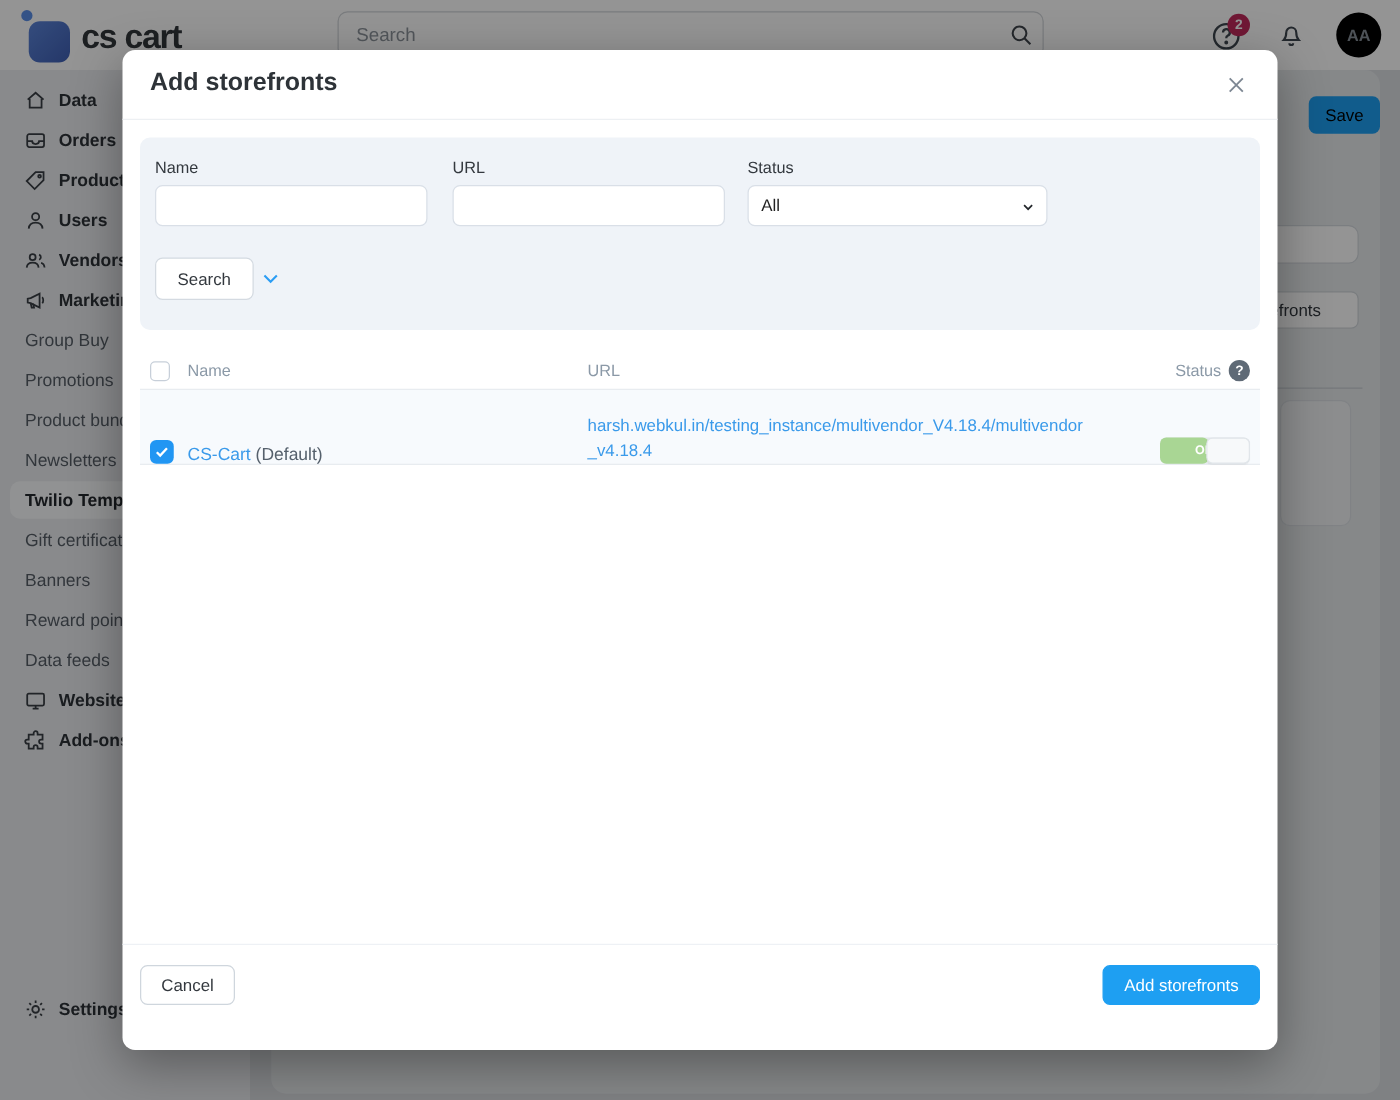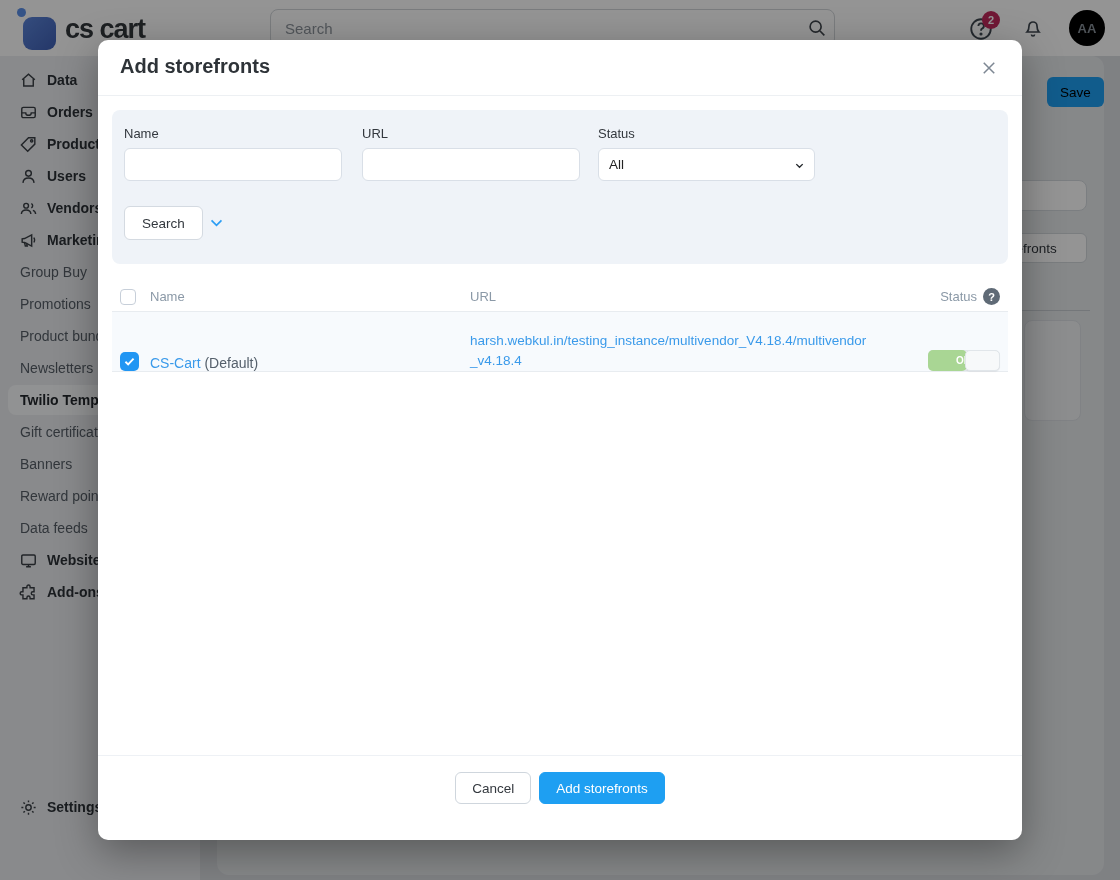--- a/index.html
+++ b/index.html
@@ -87,21 +87,21 @@
   .row-name .suffix { color:#55606c; }
   .row-url { font-size:13.5px; color:#3a9aea; line-height:20px; width:392px; word-break:break-all; cursor:pointer; }
 
   .toggle { position:relative; width:72px; height:21px; border-radius:5px; background:#f0f3f5; border:1px solid #e1e6ea; cursor:pointer; }
   .toggle-on { position:absolute; left:-1px; top:-1px; width:39px; height:21px; background:#a9d694; border-radius:5px;
                color:#fff; font-size:10px; font-weight:700; display:flex; align-items:center; justify-content:center;padding-left:32px; }
   .toggle-knob { position:absolute; right:-1px; top:-1px; width:35px; height:21px; background:#f7f9fa;
                  border:1px solid #e1e6ea; border-radius:5px; box-shadow:0 1px 1px rgba(0,0,0,0.05); }
 
   .modal-footer { position:absolute; left:0; bottom:0; width:100%; height:85px; border-top:1px solid #eef1f5;
-                  display:flex; align-items:center; justify-content:center; gap:8px; padding:0 14px 20px; }
+                  display:flex; align-items:center; justify-content:space-between; gap:8px; padding:0 14px 20px; }
   .btn { height:32px; border-radius:6px; font-size:13.5px; font-family:inherit; cursor:pointer; padding:0 16px; }
   .btn-plain { background:#fff; border:1px solid #cfd6dd; color:#33383e; }
   .btn-blue { background:#1e9ff2; border:1px solid #1e9ff2; color:#fff; }
 
   svg { display:block; }
 </style>
 </head>
 <body>
 
 <div class="header">
@@ -267,21 +267,21 @@
         </svg>
     </div>
   </div>
 
   <div class="filter-panel">
     <span class="flabel" style="left:12px;">Name</span>
     <input class="finput" style="left: 12px; width: 218px;" value="">
     <span class="flabel" style="left:250px;">URL</span>
     <input class="finput" style="left: 250px; width: 218px;" value="">
     <span class="flabel" style="left:486px;">Status</span>
-    <div class="fselect" style="left:486px; width:217px;">
+    <div class="fselect" style="left:486px; width:240px;">
       <span>All</span>
       <svg width="11" height="11" viewBox="0 0 24 24" fill="none" stroke="#23272b" stroke-width="3">
         <path d="M5 9l7 7 7-7"></path>
         </svg>
     </div>
     <button class="search-btn">Search</button>
     <span class="search-chevron">
       <svg width="17" height="17" viewBox="0 0 24 24" fill="none" stroke="#2b9df4" stroke-width="2.4">
         <path d="M5 9l7 7 7-7"></path>
         </svg>

